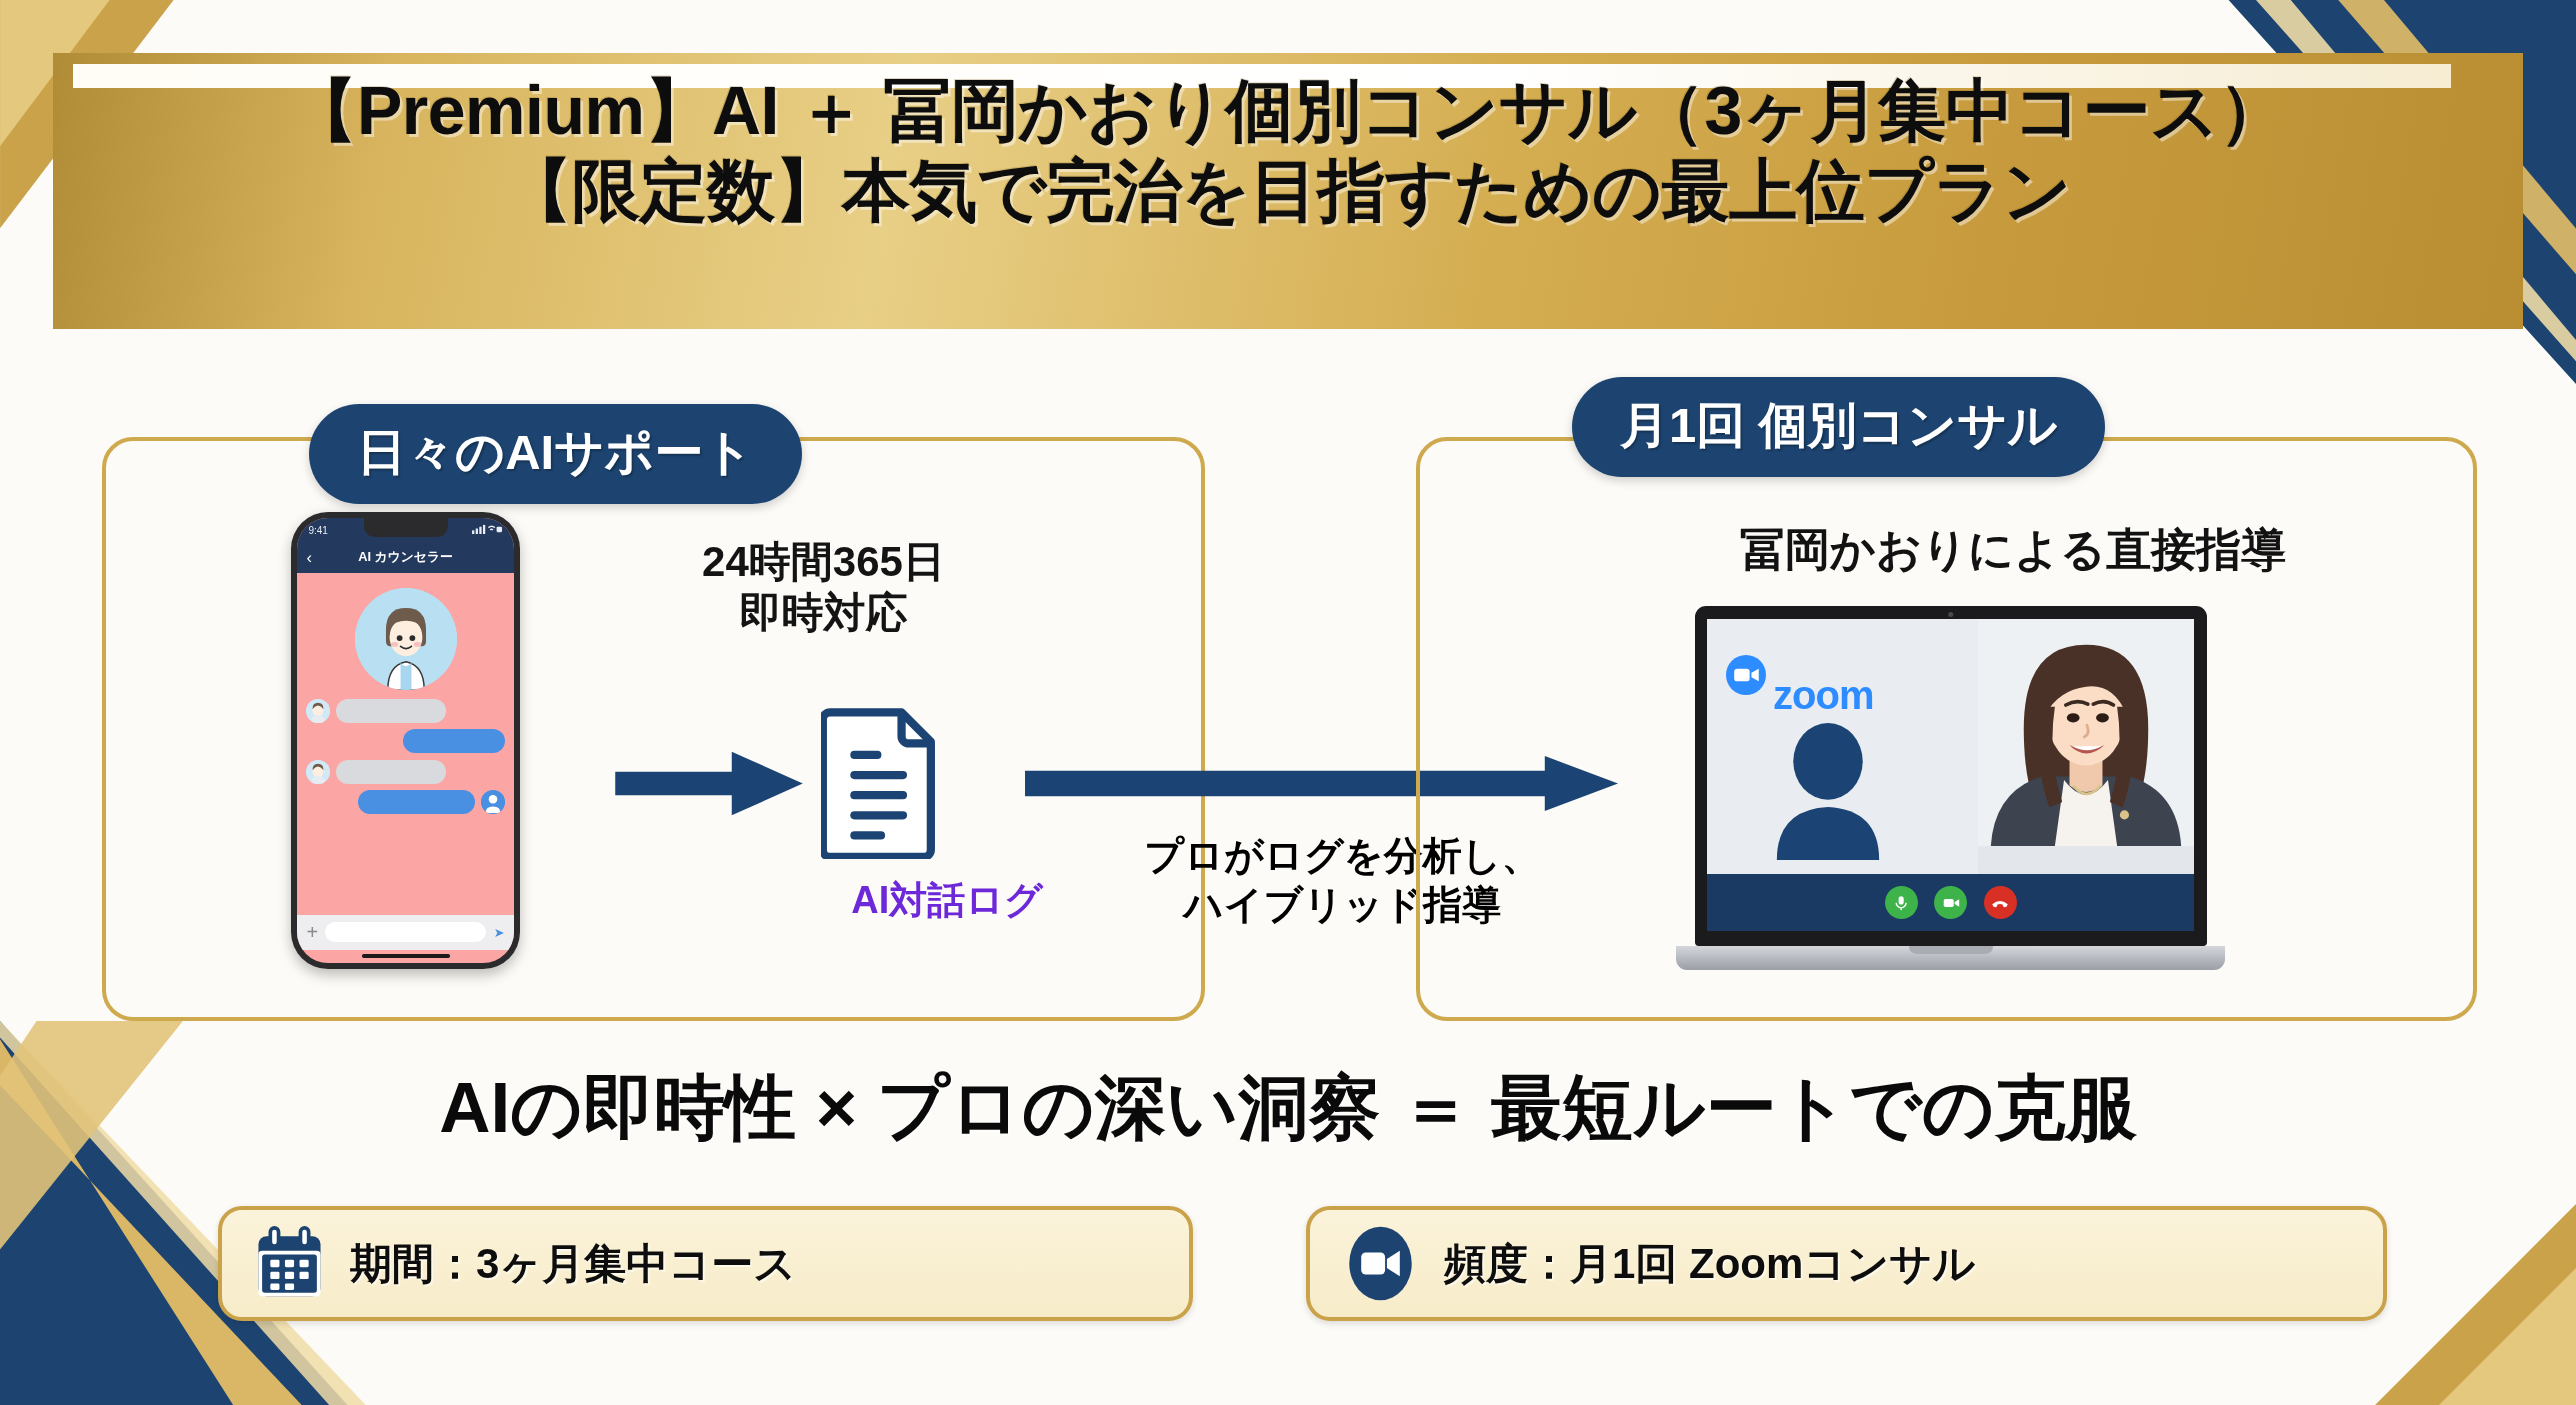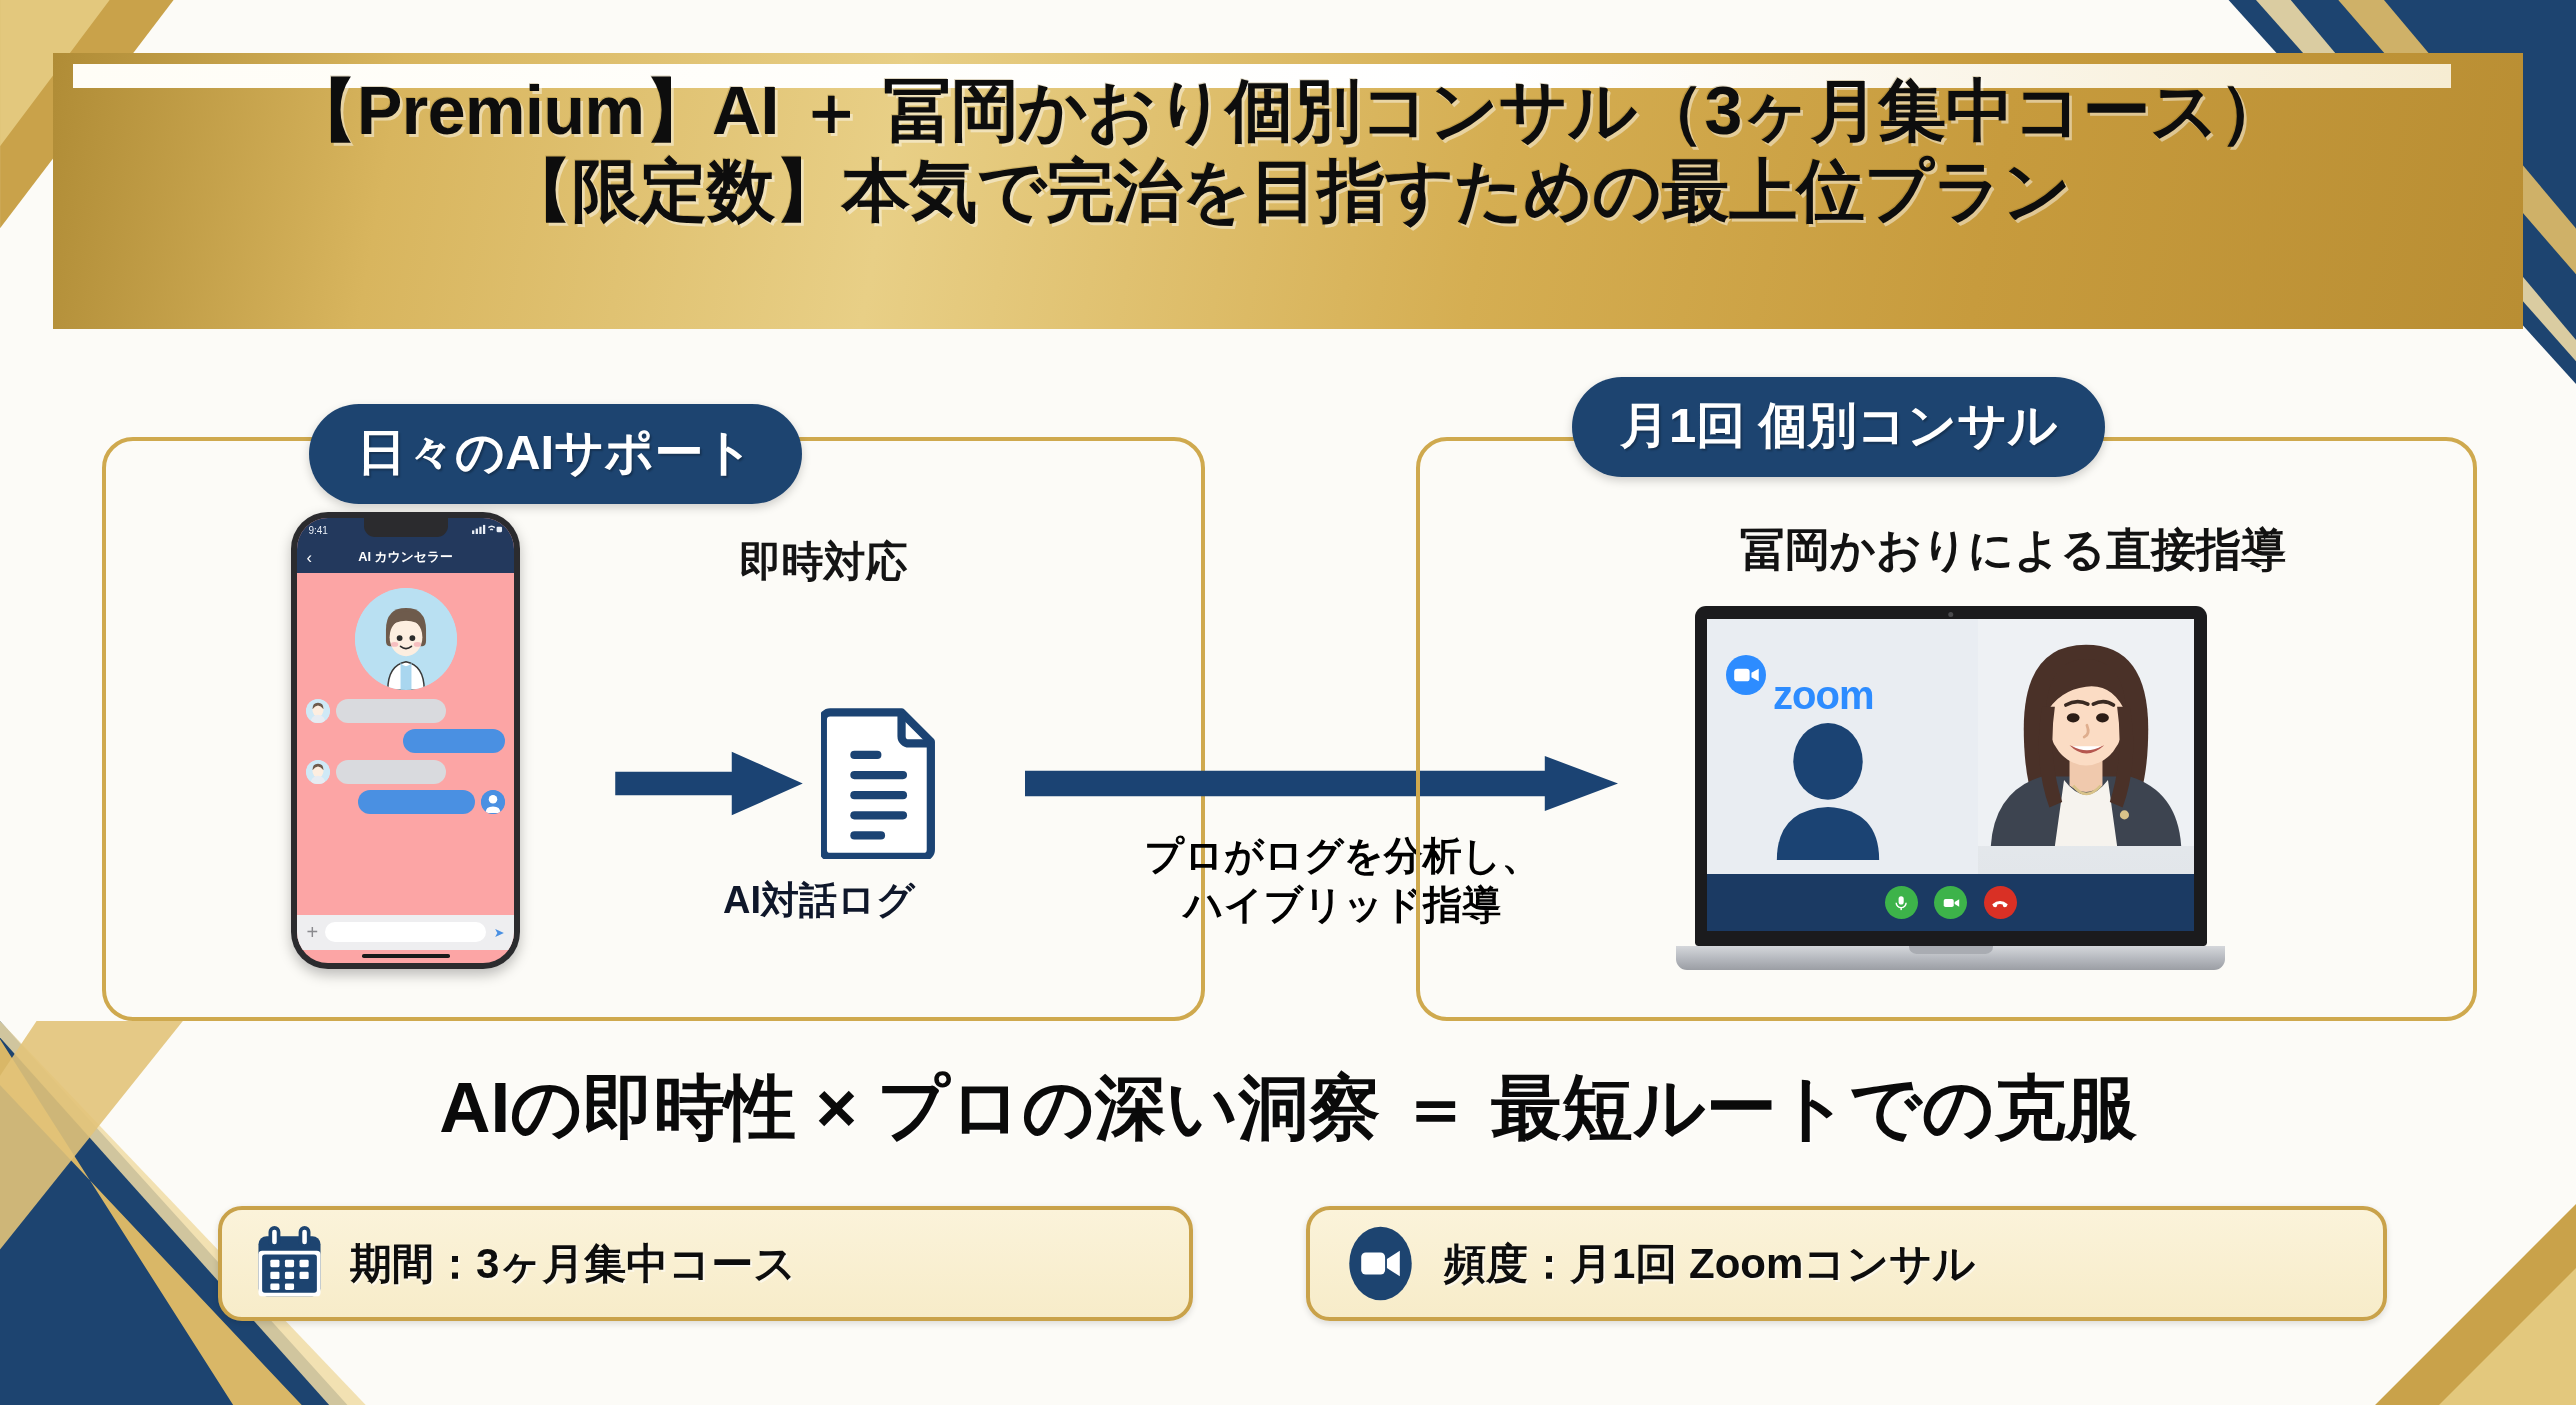--- a/index.html
+++ b/index.html
@@ -116,21 +116,21 @@
   
   .mid-text {
     position:absolute; text-align:center; color:#141414;
     font-weight:bold; font-size:42px; line-height:1.22; white-space:nowrap;
   }
   #mid-24h { left:604px; top:536px; width:439px; }
 
   #doc-icon { position:absolute; left:821px; top:703px; width:119px; height:156px; }
   #doc-label {
     position:absolute; left:723px; top:875px; width:320px;
-    text-align:left; color:#0f172a; font-weight:bold; font-size:38px; white-space:nowrap;
+    text-align:right; color:#6d28d9; font-weight:bold; font-size:38px; white-space:nowrap;
   }
 
   .arrow1 { position:absolute; left:615px; top:748px; width:188px; height:71px; }
   .arrow2 { position:absolute; left:1025px; top:756px; width:593px; height:55px; }
 
   #flow-caption {
     position:absolute; left:1059px; top:831px; width:567px;
     text-align:center; color:#000000; font-weight:bold; font-size:39px; line-height:1.26;
   }
 
@@ -321,20 +321,21 @@
       <div class="inputbar">
         <span class="plus">+</span>
         <span class="field"></span>
         <span class="send">➤</span>
       </div>
       <div class="homebar"></div>
     </div>
   </div>
 
   <div class="mid-text" id="mid-24h">
+    <div>24時間365日</div>
     <div>即時対応</div>
   </div>
 
   <div class="arrow1">
     <svg width="188" height="71" viewBox="0 0 206 78">
       <path d="M0 26 H128 V4 L206 39 L128 74 V52 H0 Z" fill="#1b4373"></path>
     </svg>
   </div>
 
   <div id="doc-icon">

